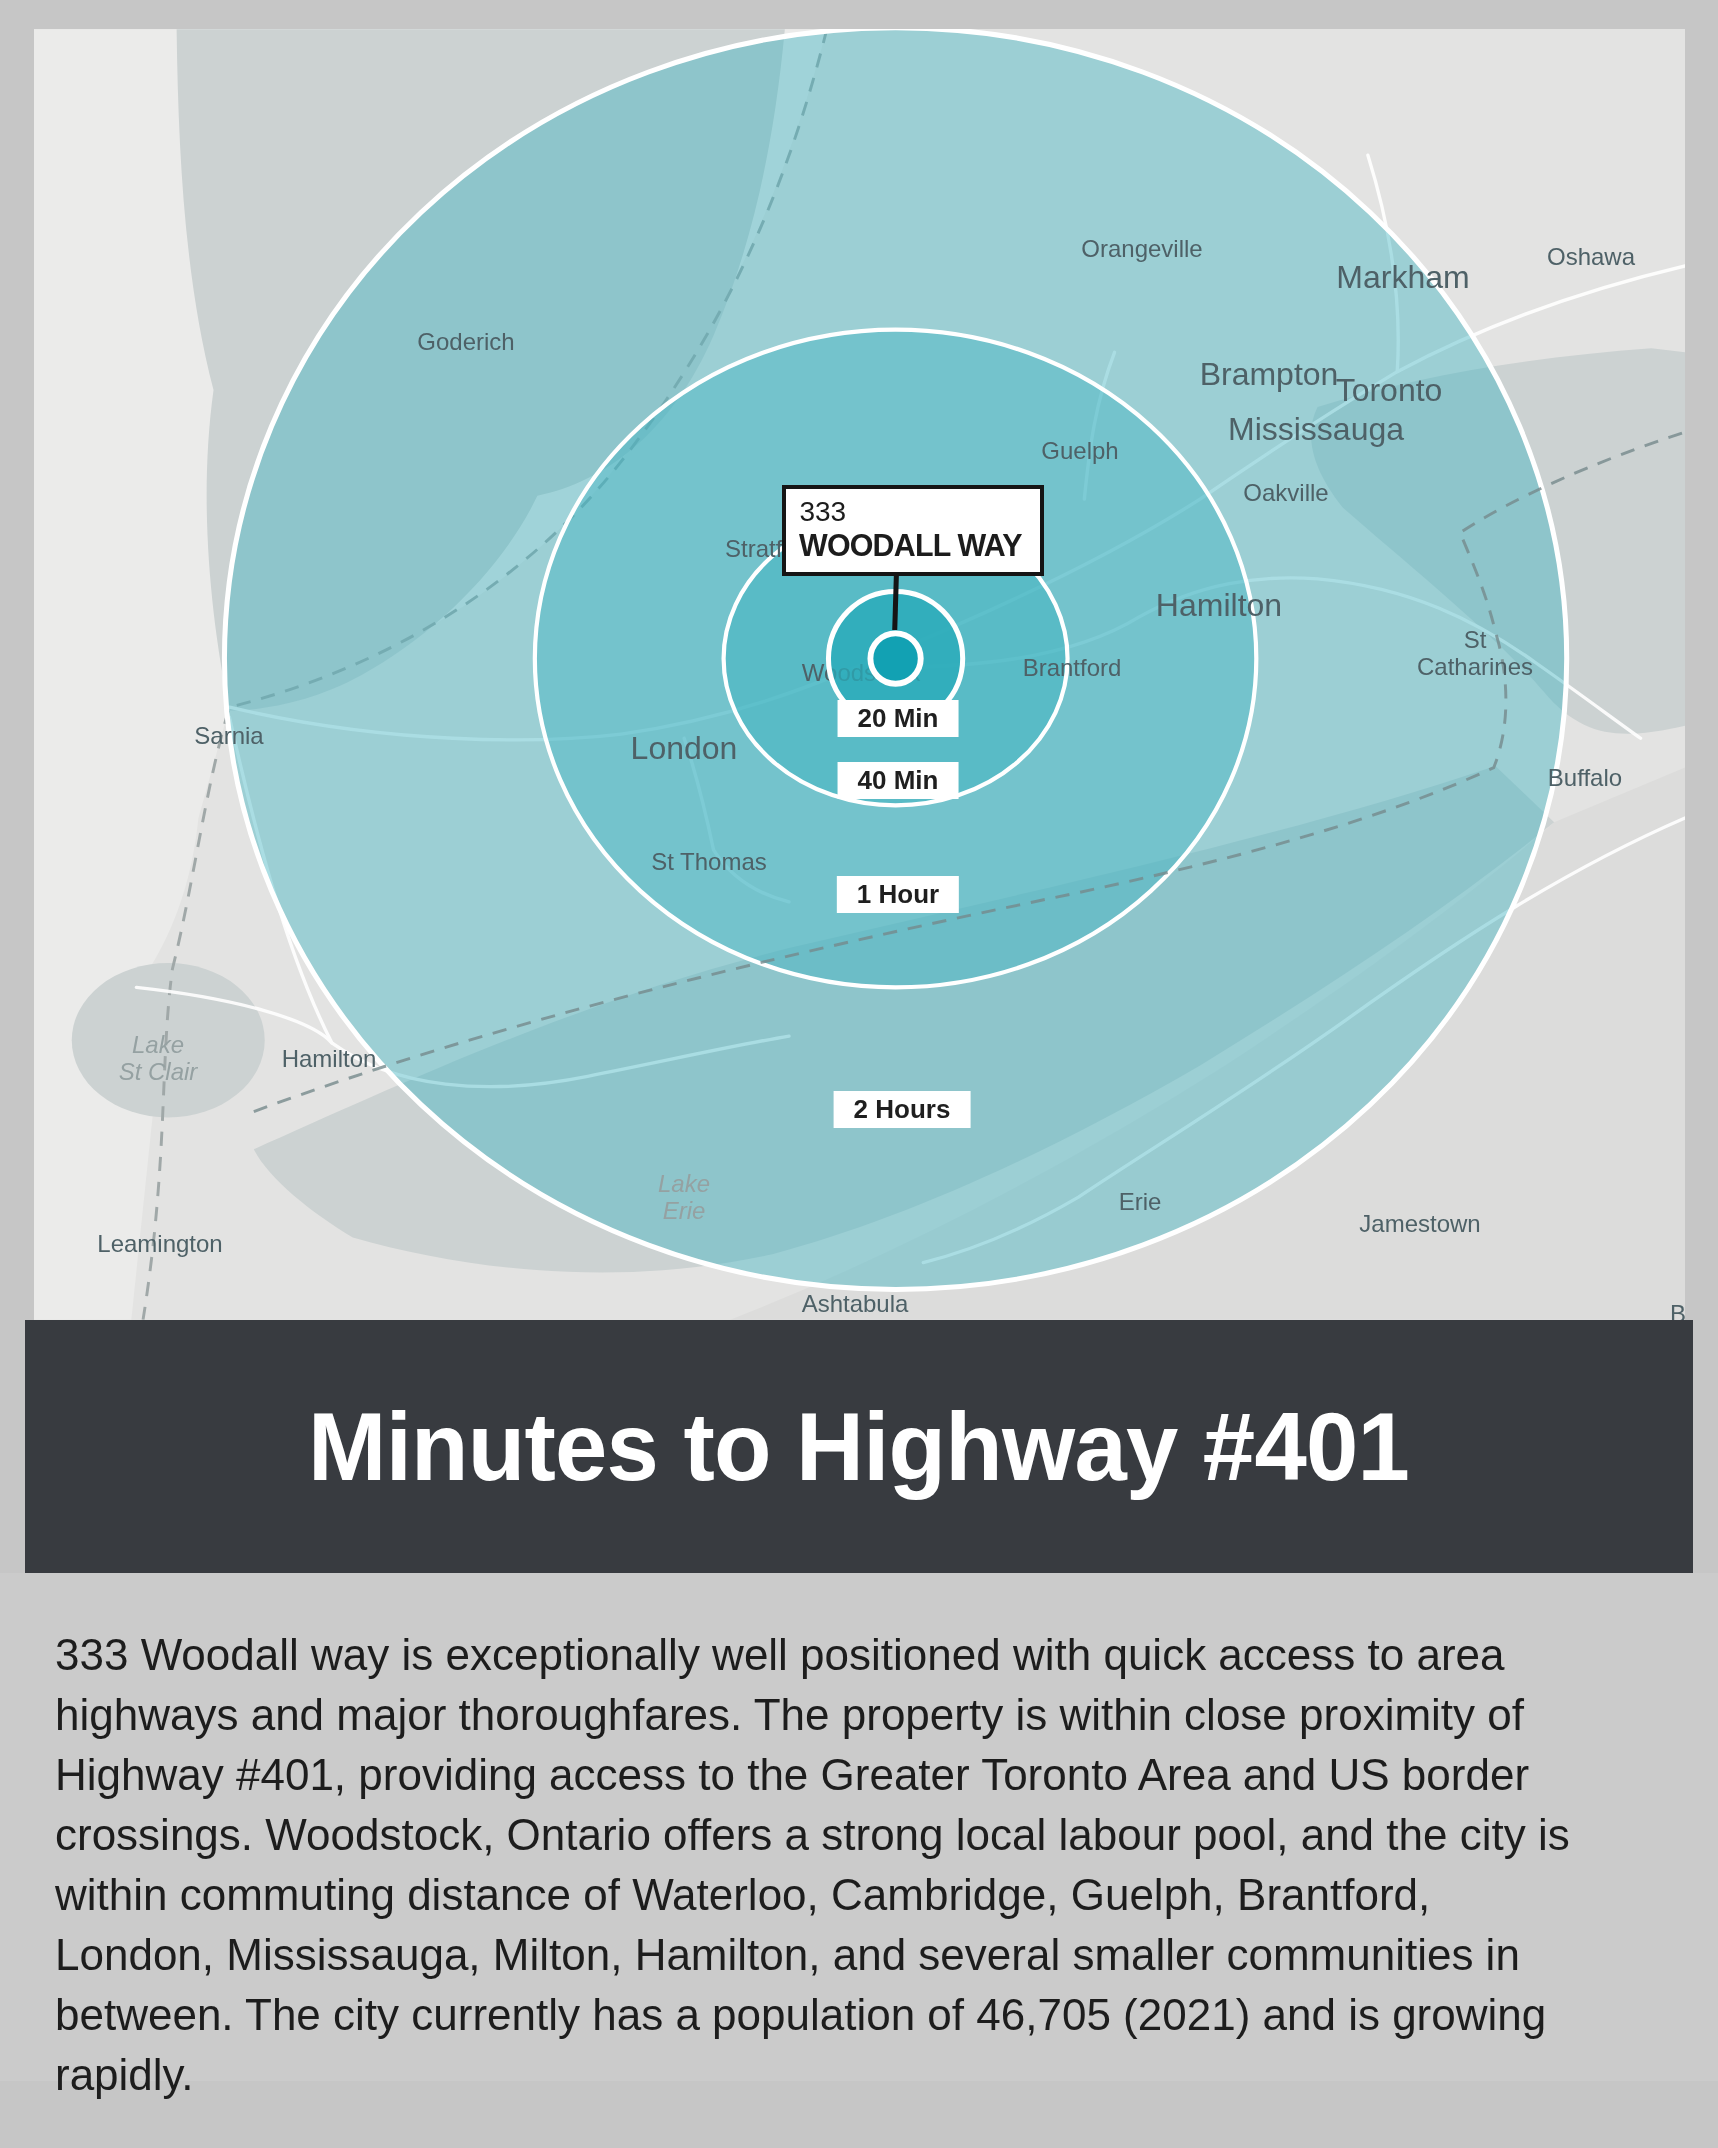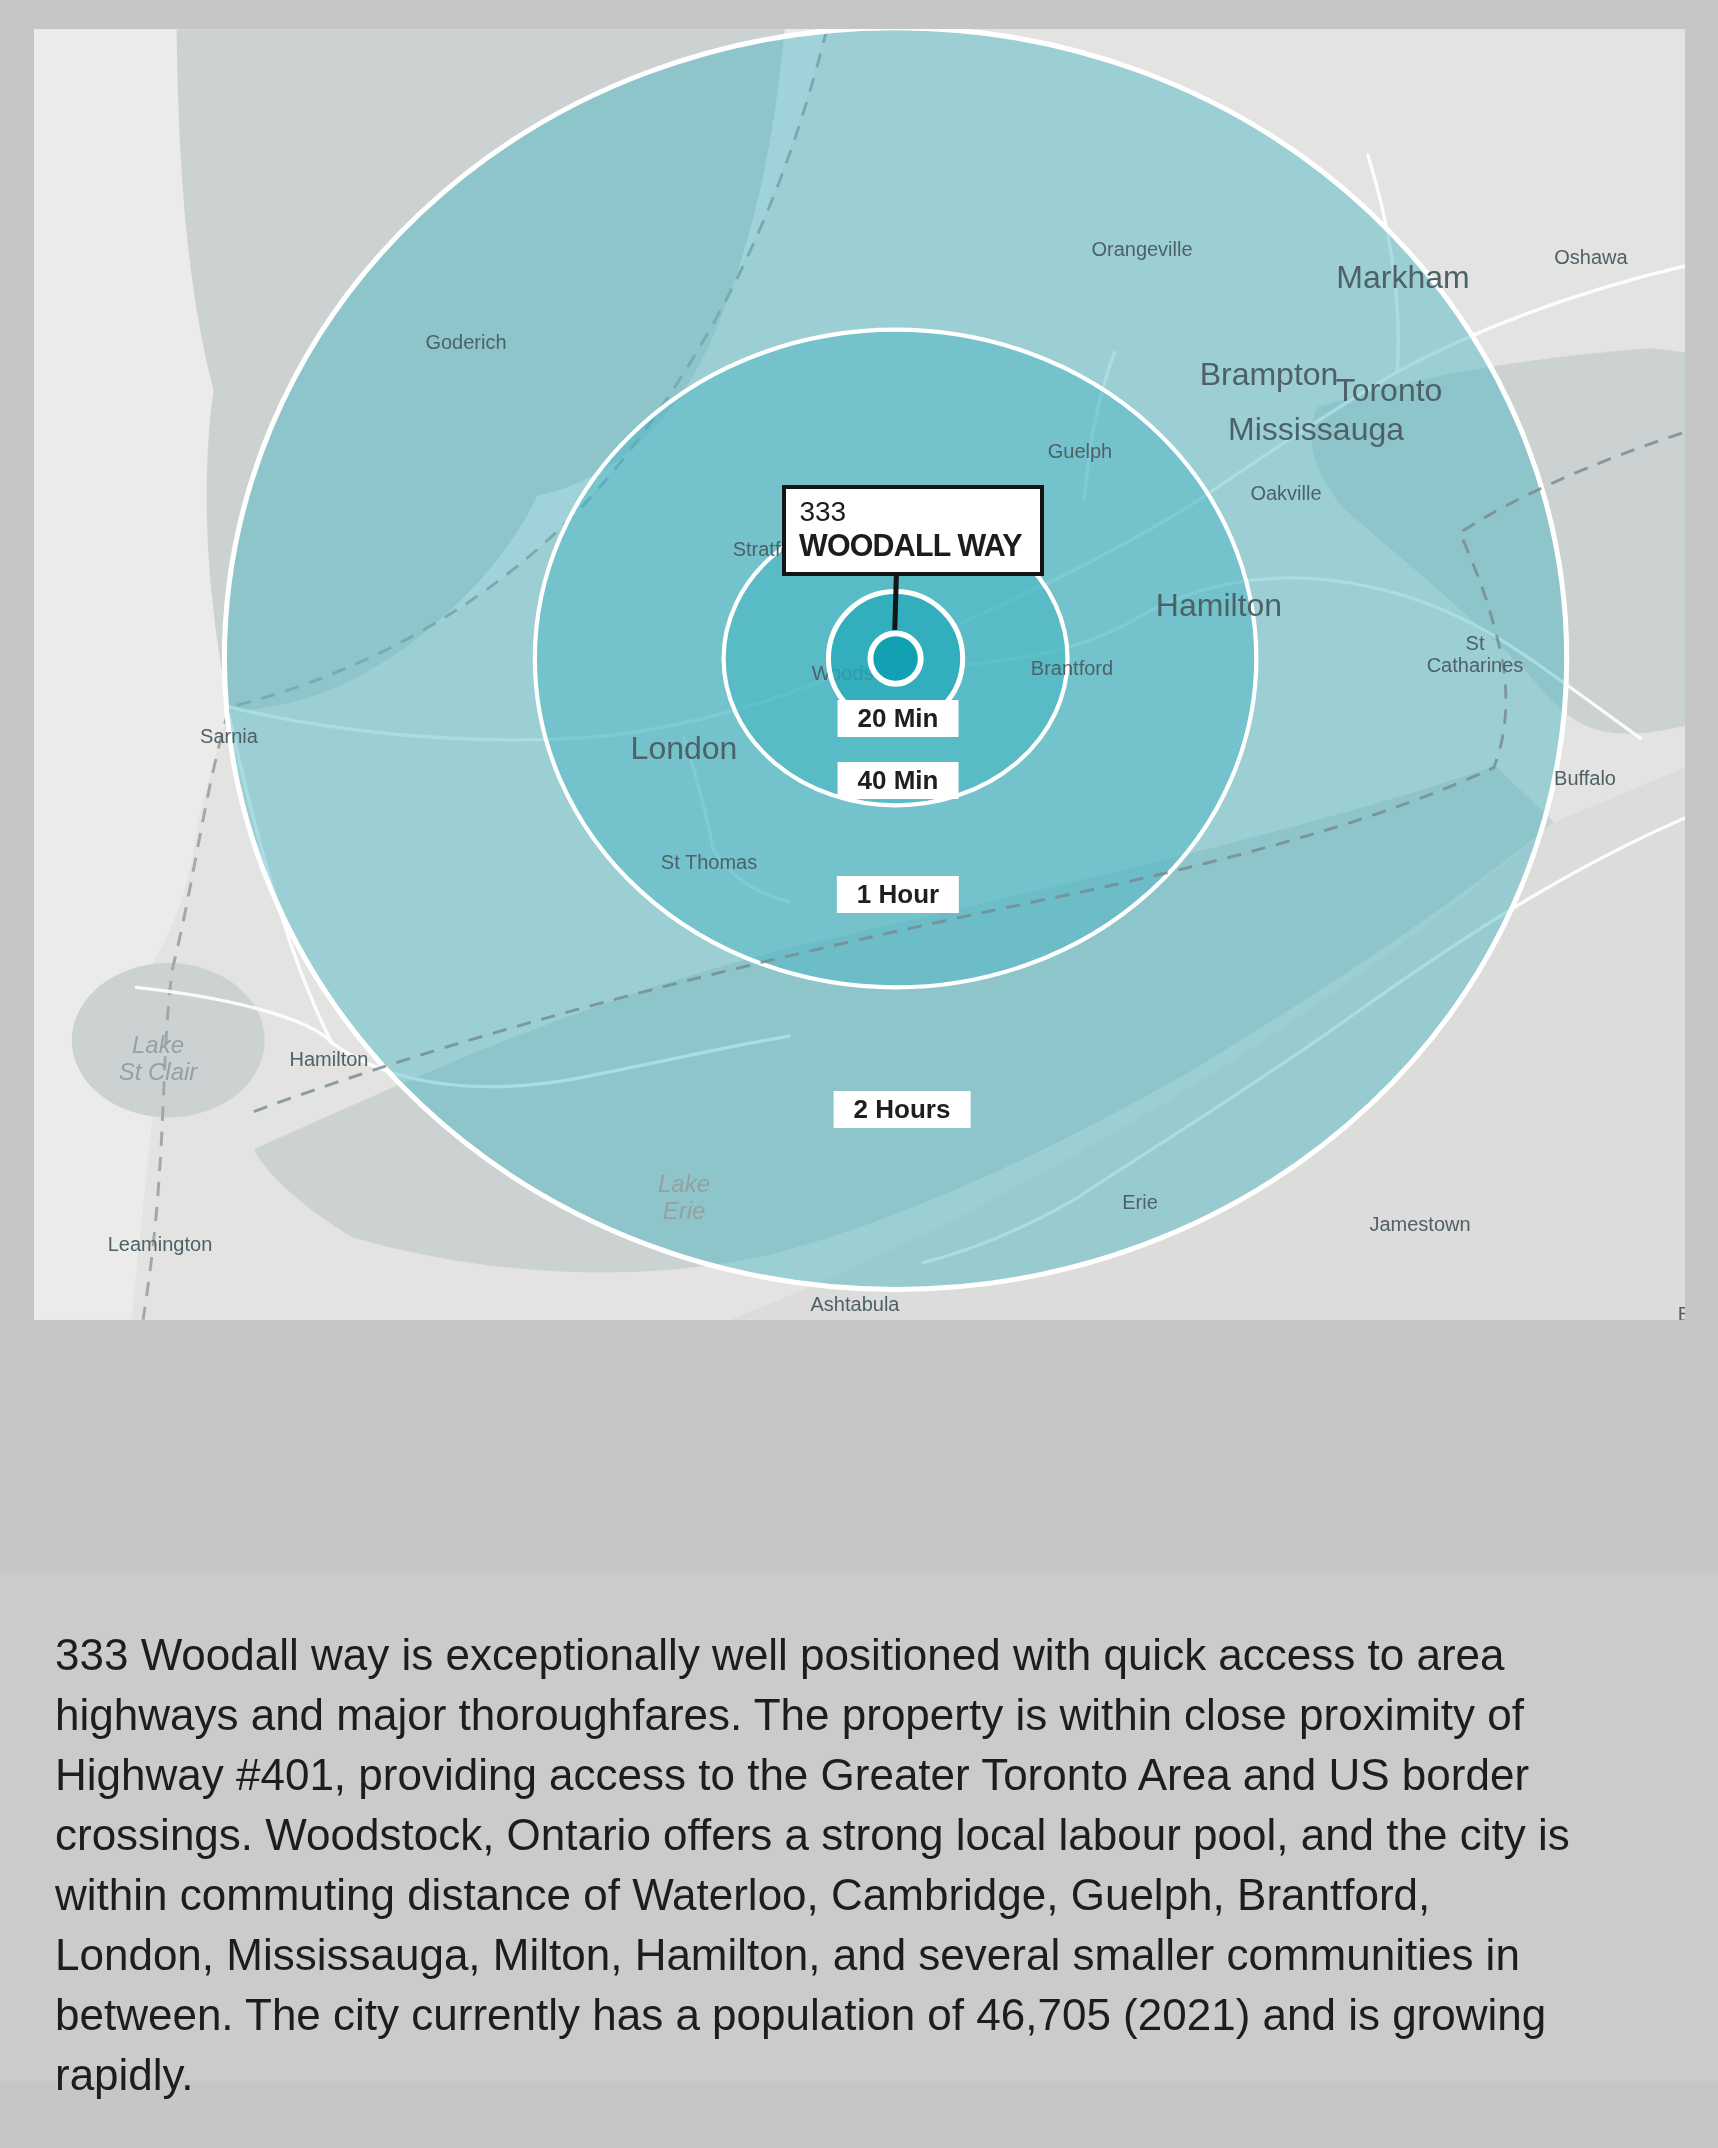--- a/index.html
+++ b/index.html
@@ -5,21 +5,21 @@
   html,body{margin:0;padding:0;}
   body{width:1718px;height:2148px;background:#c6c6c6;font-family:"Liberation Sans",sans-serif;position:relative;overflow:hidden;}
   .page{position:relative;width:1718px;height:2148px;}
 
   
   .map{position:absolute;left:34px;top:29px;width:1651px;height:1291px;background:#e3e3e2;overflow:hidden;}
   .map svg{position:absolute;left:0;top:0;}
   .layer{position:absolute;left:0;top:0;width:100%;height:100%;pointer-events:none;}
 
   .city{position:absolute;transform:translate(-50%,-50%);color:#4e6167;white-space:nowrap;text-align:center;line-height:1.12;}
-  .city.sm{font-size:20px;}
+  .city.sm{font-size:24px;}
   .city.lg{font-size:32px;}
   .city.water{font-style:italic;color:#95a1a2;font-size:24px;}
 
   .ribbon{position:absolute;transform:translateX(-50%);background:#ffffff;color:#1f1f1f;
           font-size:26px;font-weight:bold;height:37px;line-height:37px;padding:0 20px;white-space:nowrap;}
 
   .callout{position:absolute;left:748px;top:436px;background:#ffffff;border:4.2px solid #151515;
            padding:6.7px 13.4px 8.4px 13.4px;color:#1c1c1c;white-space:nowrap;margin-top:20px;}
   .callout .l1{font-size:28px;line-height:1.15;}
   .callout .l2{font-size:31px;font-weight:bold;letter-spacing:-0.8px;line-height:1.15;transform:scaleX(.98);transform-origin:left;}
@@ -182,20 +182,23 @@
       <div class="l1">333</div>
       <div class="l2">WOODALL WAY</div>
     </div>
 
     <div class="ribbon" style="left:864px;top:671px;">20 Min</div>
     <div class="ribbon" style="left:864px;top:733px;">40 Min</div>
     <div class="ribbon" style="left:864px;top:847px;">1 Hour</div>
     <div class="ribbon" style="left:868px;top:1062px;">2 Hours</div>
   </div>
 
+  <div class="banner">
+    <h1>Minutes to Highway #401</h1>
+  </div>
 
   <div class="bottom">
     <div class="desc">
         <div class="line">333 Woodall way is exceptionally well positioned with quick access to area</div>
         <div class="line">highways and major thoroughfares. The property is within close proximity of</div>
         <div class="line">Highway #401, providing access to the Greater Toronto Area and US border</div>
         <div class="line">crossings. Woodstock, Ontario offers a strong local labour pool, and the city is</div>
         <div class="line">within commuting distance of Waterloo, Cambridge, Guelph, Brantford,</div>
         <div class="line">London, Mississauga, Milton, Hamilton, and several smaller communities in</div>
         <div class="line">between. The city currently has a population of 46,705 (2021) and is growing</div>

